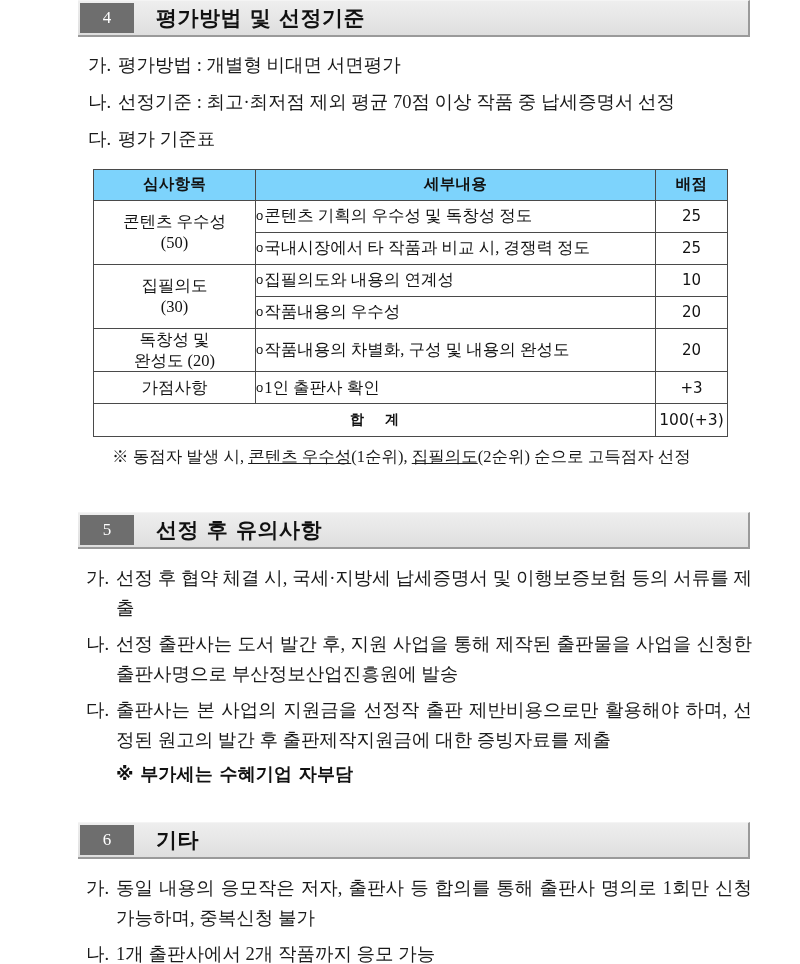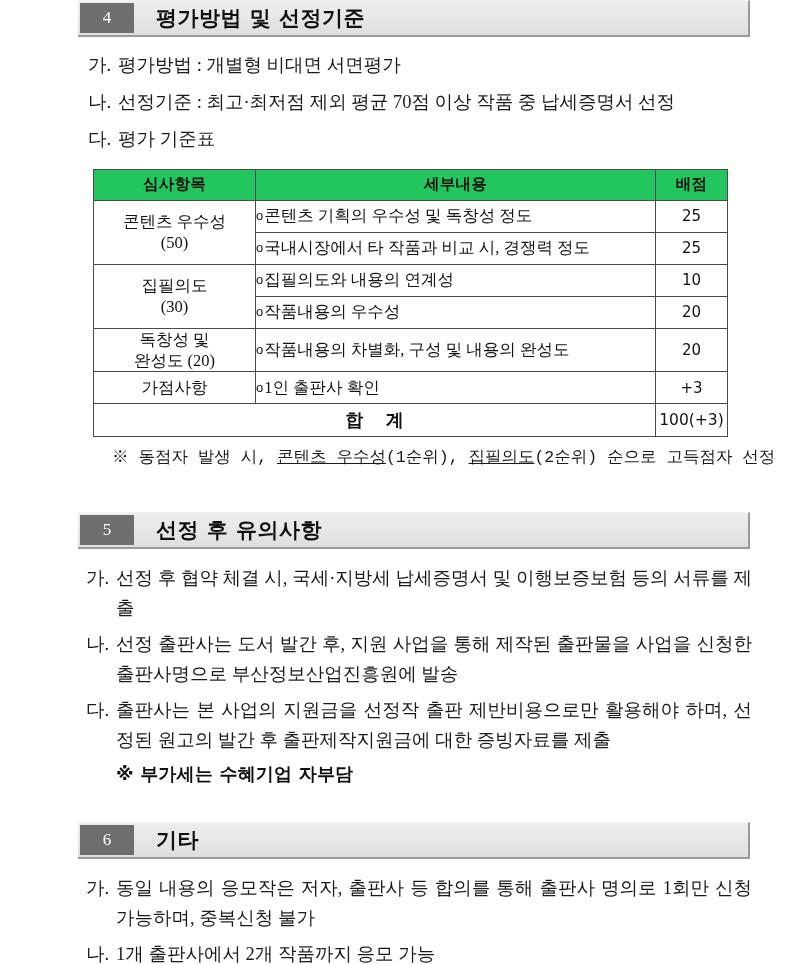--- a/index.html
+++ b/index.html
@@ -104,21 +104,21 @@
     font-size: 15.5px;
     color: #121212;
   }
   table.score-table th,
   table.score-table td {
     border: 1px solid #4a4a4a;
     padding: 0;
     vertical-align: middle;
   }
   table.score-table thead th {
-    background: #22c55e;
+    background: #7dd3fc;
     font-family: "DejaVu Sans", "Liberation Sans", sans-serif;
     font-weight: bold;
     font-size: 15.5px;
     height: 30px;
     text-align: center;
     letter-spacing: 0.3px;
   }
   td.cat {
     text-align: center;
     font-size: 16.5px;
@@ -142,42 +142,41 @@
     text-align: center;
     font-family: "DejaVu Sans", "Liberation Sans", sans-serif;
     font-size: 15px;
   }
   tr.row-normal td { height: 31px; }
   tr.row-tall td { height: 42px; }
   td.total-label {
     text-align: center;
     font-family: "DejaVu Sans", "Liberation Sans", sans-serif;
     font-weight: bold;
-    font-size: 18px;
+    font-size: 14px;
     letter-spacing: 8px;
     text-indent: 8px;
     height: 32px;
   }
   td.total-points {
     text-align: center;
     font-family: "DejaVu Sans", "Liberation Sans", sans-serif;
     font-weight: normal;
     font-size: 15.5px;
   }
   col.c-cat { width: 162px; }
   col.c-detail { width: 400px; }
   col.c-pts { width: 72px; }
 
   
   .table-note {
     margin: 9px 16px 0 112px;
     font-size: 16.5px;
     color: #1a1a1a;
     white-space: pre;
-    font-family: Liberation Mono, monospace;
   }
   .table-note .u { text-decoration: underline; }
 
   
   .gap-lg { height: 44px; }
   .gap-md { height: 36px; }
 
   .block-5 { padding: 15px 48px 0 86px; }
   .block-5 .item { margin-bottom: 6px; }
   .block-6 { padding: 15px 48px 0 86px; }

